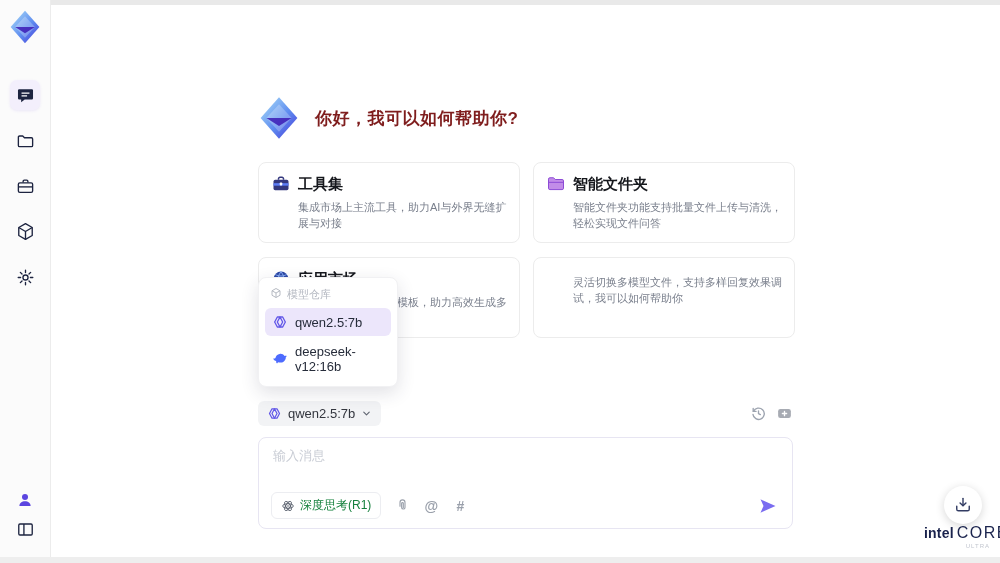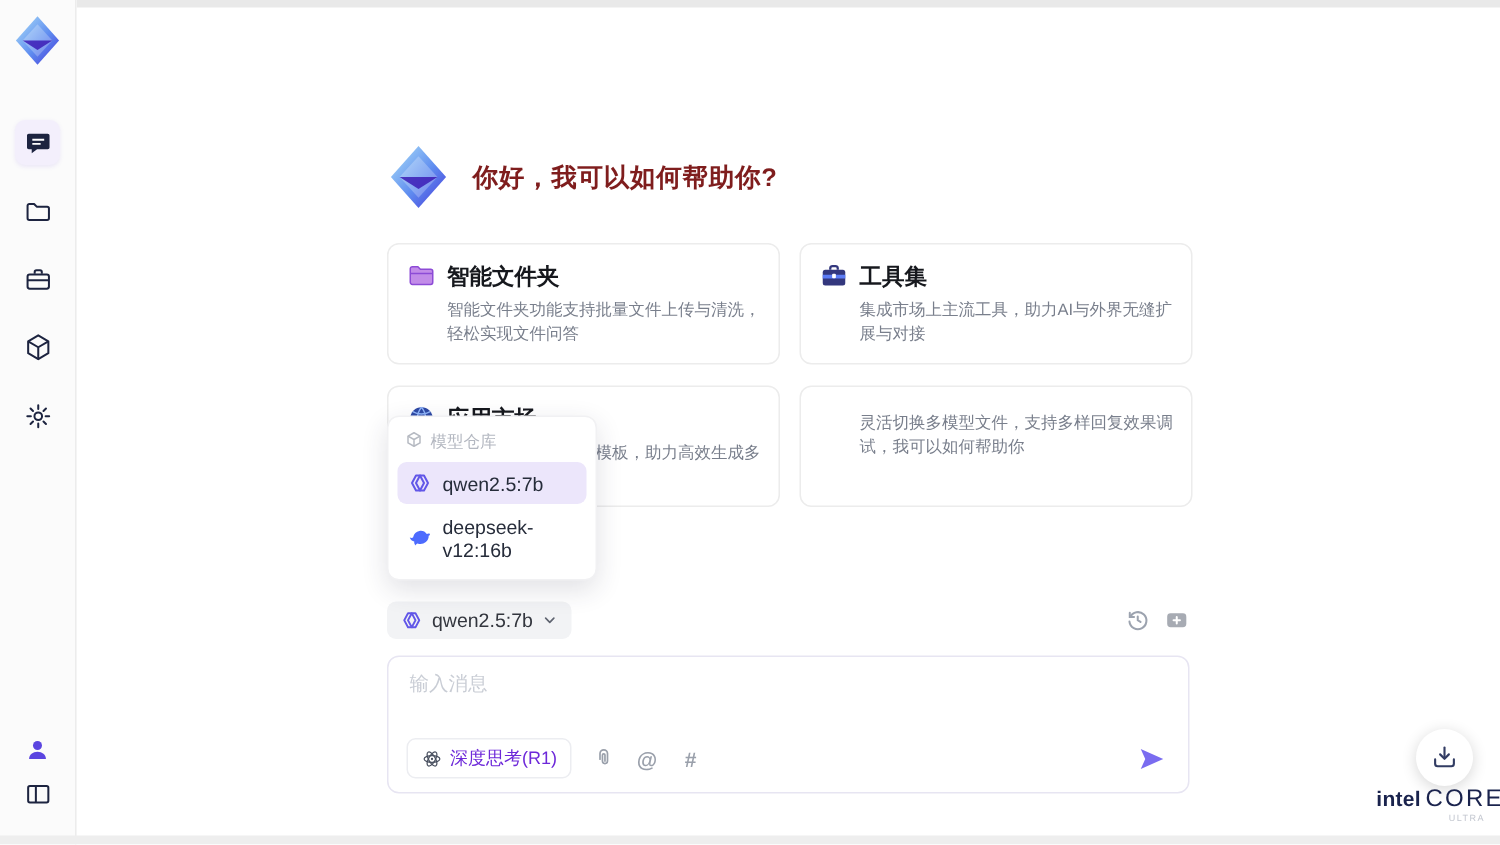--- a/index.html
+++ b/index.html
@@ -44,32 +44,32 @@
   .model-chip svg.chev { width:11px; height:11px; }
 
   .top-actions { position:absolute; top:405px; left:750px; display:flex; gap:9px; }
   .top-actions .act { width:17px; height:17px; cursor:pointer; }
 
   
   .composer { position:absolute; left:258px; top:437px; width:535px; height:92px; border:1px solid #e7e5f2; border-radius:8px; background:#fff; }
   .composer textarea { position:absolute; left:14px; top:9px; right:22px; height:42px; border:none; outline:none; resize:none; font-family:"Liberation Sans",sans-serif; font-size:13px; color:#333; background:transparent; }
   .composer textarea::placeholder { color:#c9cdd5; }
   .composer-bar { position:absolute; left:12px; right:14px; bottom:9px; display:flex; align-items:center; gap:13px; }
-  .think-chip { display:inline-flex; align-items:center; gap:5px; padding:4px 9px; border:1px solid #ecedf1; border-radius:6px; background:#fff; font-size:12px; color:#6d28d9; cursor:pointer; }
+  .think-chip { display:inline-flex; align-items:center; gap:5px; padding:4px 9px; border:1px solid #ecedf1; border-radius:6px; background:#fff; font-size:12px; color:#15803d; cursor:pointer; }
   .think-chip svg { width:14px; height:14px; }
   .tool-ico { width:16px; height:16px; cursor:pointer; display:flex; align-items:center; justify-content:center; }
   .glyph-ico { font-size:14px; color:#9aa0ab; font-weight:bold; cursor:pointer; line-height:16px; }
   .spacer { flex:1; }
   .send-btn { width:20px; height:20px; cursor:pointer; }
 
   
   .download-btn { position:absolute; left:944px; top:486px; width:38px; height:38px; border-radius:50%; background:#fff; box-shadow:0 2px 10px rgba(0,0,0,.16); display:flex; align-items:center; justify-content:center; cursor:pointer; }
   .download-btn svg { width:20px; height:20px; }
   .intel-badge { position:absolute; left:924px; top:524px; width:72px; text-align:center; }
-  .intel-line { display:flex; align-items:baseline; justify-content:center; gap:3px; color:#1a234d; }
+  .intel-line { display:flex; align-items:baseline; justify-content:space-between; gap:3px; color:#1a234d; }
   .intel-word { font-size:14px; font-weight:bold; letter-spacing:.2px; }
   .core-word { font-size:16px; letter-spacing:1.5px; font-weight:normal; }
   .ultra-word { font-size:6px; color:#c2c6cf; text-align:right; margin-top:1px; padding-right:6px; letter-spacing:1px; }
 </style>
 </head>
 <body>
 
 <div id="app">
   <div class="top-strip"></div>
 
@@ -145,39 +145,39 @@
       <polygon points="20,8 31,20 20,32 9,20" fill="#ffffff" opacity="0.25"></polygon>
       <polygon points="9,20 31,20 20,27" fill="#3b1bb5" opacity="0.85"></polygon>
     </svg>
     <div class="greeting-text">你好，我可以如何帮助你?</div>
   </div>
 
   <div class="cards">
     <div class="card">
       <div class="card-head">
         <svg viewBox="0 0 24 24">
-          <path d="M3 6.2A1.7 1.7 0 0 1 4.7 4.5h4.4l2 2.1h8.2A1.7 1.7 0 0 1 21 8.3V17a1.7 1.7 0 0 1-1.7 1.7H4.7A1.7 1.7 0 0 1 3 17z" fill="#c28ce8" stroke="#8d4bd6" stroke-width="1.2"></path>
-          <path d="M3 10h18" stroke="#8d4bd6" stroke-width="1.2"></path>
-        </svg>
-        <span class="card-title">智能文件夹</span>
-      </div>
-      <div class="card-desc">智能文件夹功能支持批量文件上传与清洗，轻松实现文件问答</div>
-    </div>
-
-    <div class="card">
-      <div class="card-head">
-        <svg viewBox="0 0 24 24">
           <path d="M9 7V5.8A1.8 1.8 0 0 1 10.8 4h2.4A1.8 1.8 0 0 1 15 5.8V7" fill="none" stroke="#33377d" stroke-width="1.8"></path>
           <rect x="3" y="7" width="18" height="12.5" rx="2" fill="#33377d"></rect>
           <rect x="3" y="11" width="18" height="3" fill="#5c7cf5"></rect>
           <rect x="10.5" y="10.2" width="3" height="3.6" rx="0.8" fill="#fff"></rect>
         </svg>
         <span class="card-title">工具集</span>
       </div>
       <div class="card-desc">集成市场上主流工具，助力AI与外界无缝扩展与对接</div>
+    </div>
+
+    <div class="card">
+      <div class="card-head">
+        <svg viewBox="0 0 24 24">
+          <path d="M3 6.2A1.7 1.7 0 0 1 4.7 4.5h4.4l2 2.1h8.2A1.7 1.7 0 0 1 21 8.3V17a1.7 1.7 0 0 1-1.7 1.7H4.7A1.7 1.7 0 0 1 3 17z" fill="#c28ce8" stroke="#8d4bd6" stroke-width="1.2"></path>
+          <path d="M3 10h18" stroke="#8d4bd6" stroke-width="1.2"></path>
+        </svg>
+        <span class="card-title">智能文件夹</span>
+      </div>
+      <div class="card-desc">智能文件夹功能支持批量文件上传与清洗，轻松实现文件问答</div>
     </div>
 
     <div class="card">
       <div class="card-head">
         <svg viewBox="0 0 24 24">
           <circle cx="12" cy="12" r="9" fill="#2e4aa5"></circle>
           <path d="M3 12h18M12 3a14 14 0 0 1 0 18M12 3a14 14 0 0 0 0 18M5 6.5c4 2.5 10 2.5 14 0M5 17.5c4-2.5 10-2.5 14 0" stroke="#8fb4f9" stroke-width="1.1" fill="none"></path>
         </svg>
         <span class="card-title">应用市场</span>
       </div>

